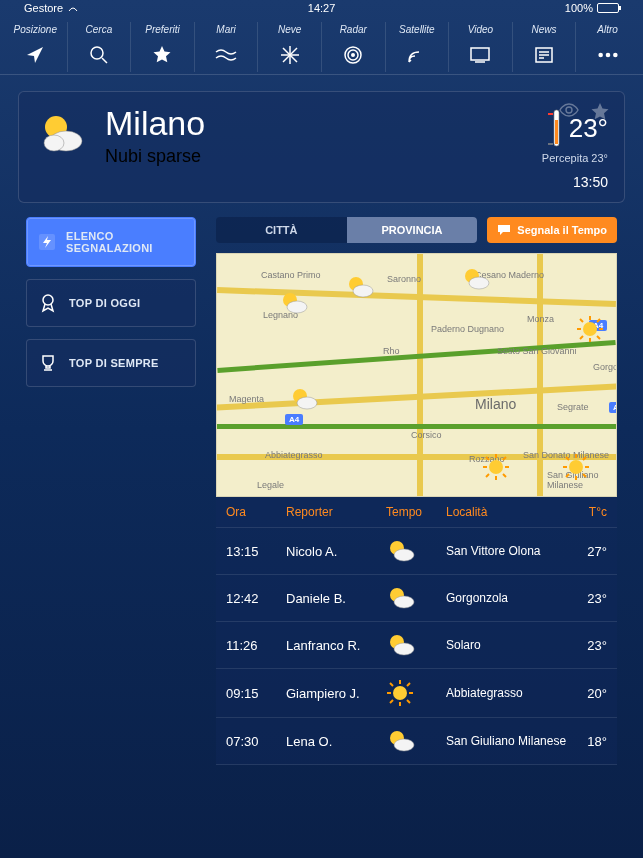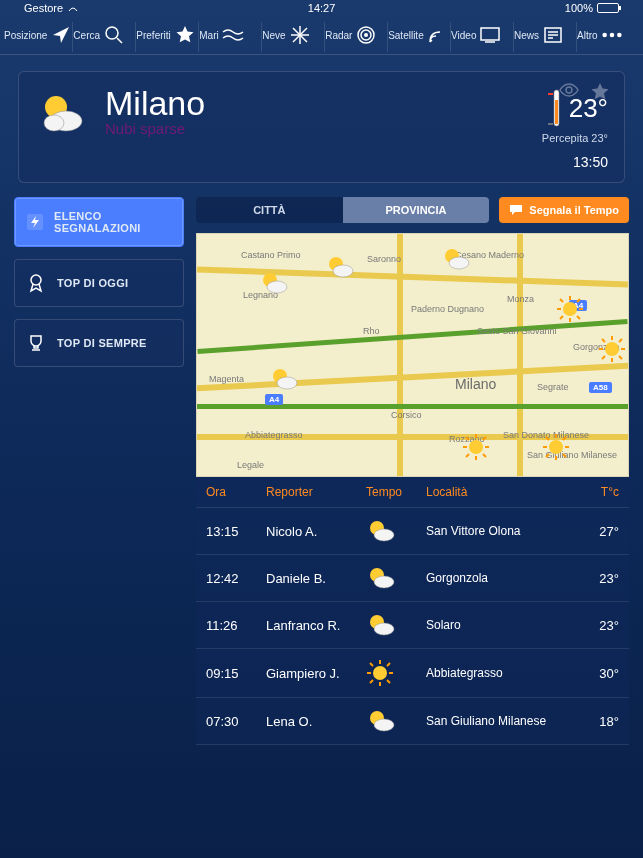--- a/index.html
+++ b/index.html
@@ -26,56 +26,57 @@
 .battery-fill { background: #fff; height: 100%; width: 100%; }
 
 .nav-bar {
   display: flex;
   border-bottom: 1px solid rgba(255,255,255,0.15);
   padding: 6px 4px 2px;
 }
 .nav-item {
   flex: 1;
   display: flex;
-  flex-direction: row;
+  flex-direction: column;
   align-items: center;
-  gap: 3px;
+  gap: 9px;
   font-size: 10px;
   color: #dfe8f5;
   cursor: pointer;
   border-right: 1px solid rgba(255,255,255,0.12);
   padding: 2px 0 6px;
+  font-style: italic;
 }
 .nav-item:last-child { border-right: none; }
 .nav-icon { width: 22px; height: 22px; display: flex; align-items: center; justify-content: center; }
 
 .hero {
   margin: 16px 18px 14px;
   background: rgba(20,45,95,0.6);
   border: 1px solid rgba(255,255,255,0.15);
   border-radius: 6px;
   padding: 14px 16px 12px;
   display: flex;
   align-items: flex-start;
   gap: 14px;
   position: relative;
 }
 .hero-cloud { width: 56px; height: 56px; display:flex; align-items:center; justify-content:center; font-size:42px; }
 .hero-text { flex: 1; }
 .hero-title { font-size: 34px; font-weight: 300; line-height: 1; }
-.hero-sub { font-size: 15px; color: #701a75; }
+.hero-sub { font-size: 18px; color: #000000; margin-top: 6px; }
 .hero-temp-block { display: flex; flex-direction: column; align-items: flex-end; }
 .hero-temp-row { display: flex; align-items: center; gap: 8px; }
 .thermo { display:flex; align-items:center; gap:2px; }
 .hero-temp { font-size: 26px; font-weight: 400; }
 .hero-perc { font-size: 11px; color: #cfd9ea; margin-top: 2px; }
 .hero-icons { position:absolute; top:10px; right:14px; display:flex; gap:10px; color: rgba(255,255,255,0.35); font-size: 18px; }
 .hero-time { font-size: 14px; color:#fff; margin-top: 10px; }
 
-.main { display: flex; gap: 12px; padding: 0 14px 18px; }
+.main { display: flex; gap: 20px; padding: 0 26px 18px; }
 .sidebar { width: 170px; display: flex; flex-direction: column; gap: 12px; }
 .side-item {
   background: rgba(20,45,95,0.6);
   border: 1px solid rgba(255,255,255,0.15);
   border-radius: 4px;
   padding: 12px 10px;
   display: flex;
   align-items: center;
   gap: 10px;
   font-size: 11px;
@@ -509,21 +510,21 @@
                   <line x1="1" y1="14" x2="5" y2="14"></line>
                   <line x1="23" y1="14" x2="27" y2="14"></line>
                   <line x1="4" y1="4" x2="7" y2="7"></line>
                   <line x1="21" y1="21" x2="24" y2="24"></line>
                   <line x1="24" y1="4" x2="21" y2="7"></line>
                   <line x1="4" y1="24" x2="7" y2="21"></line>
                 </g>
               </svg>
             </div>
             <div class="td-loc">Abbiategrasso</div>
-            <div class="td-tc">30°</div>
+            <div class="td-tc">20°</div>
           </div>
           <div class="trow">
             <div class="td-ora">07:30</div>
             <div class="td-rep">Lena O.</div>
             <div class="td-tempo">
               <svg width="30" height="26" viewBox="0 0 30 26">
                 <circle cx="11" cy="10" r="7" fill="#ffcc33"></circle>
                 <ellipse cx="18" cy="17" rx="10" ry="6" fill="#f4f4f4" stroke="#999" stroke-width="0.5"></ellipse>
               </svg>
             </div>

